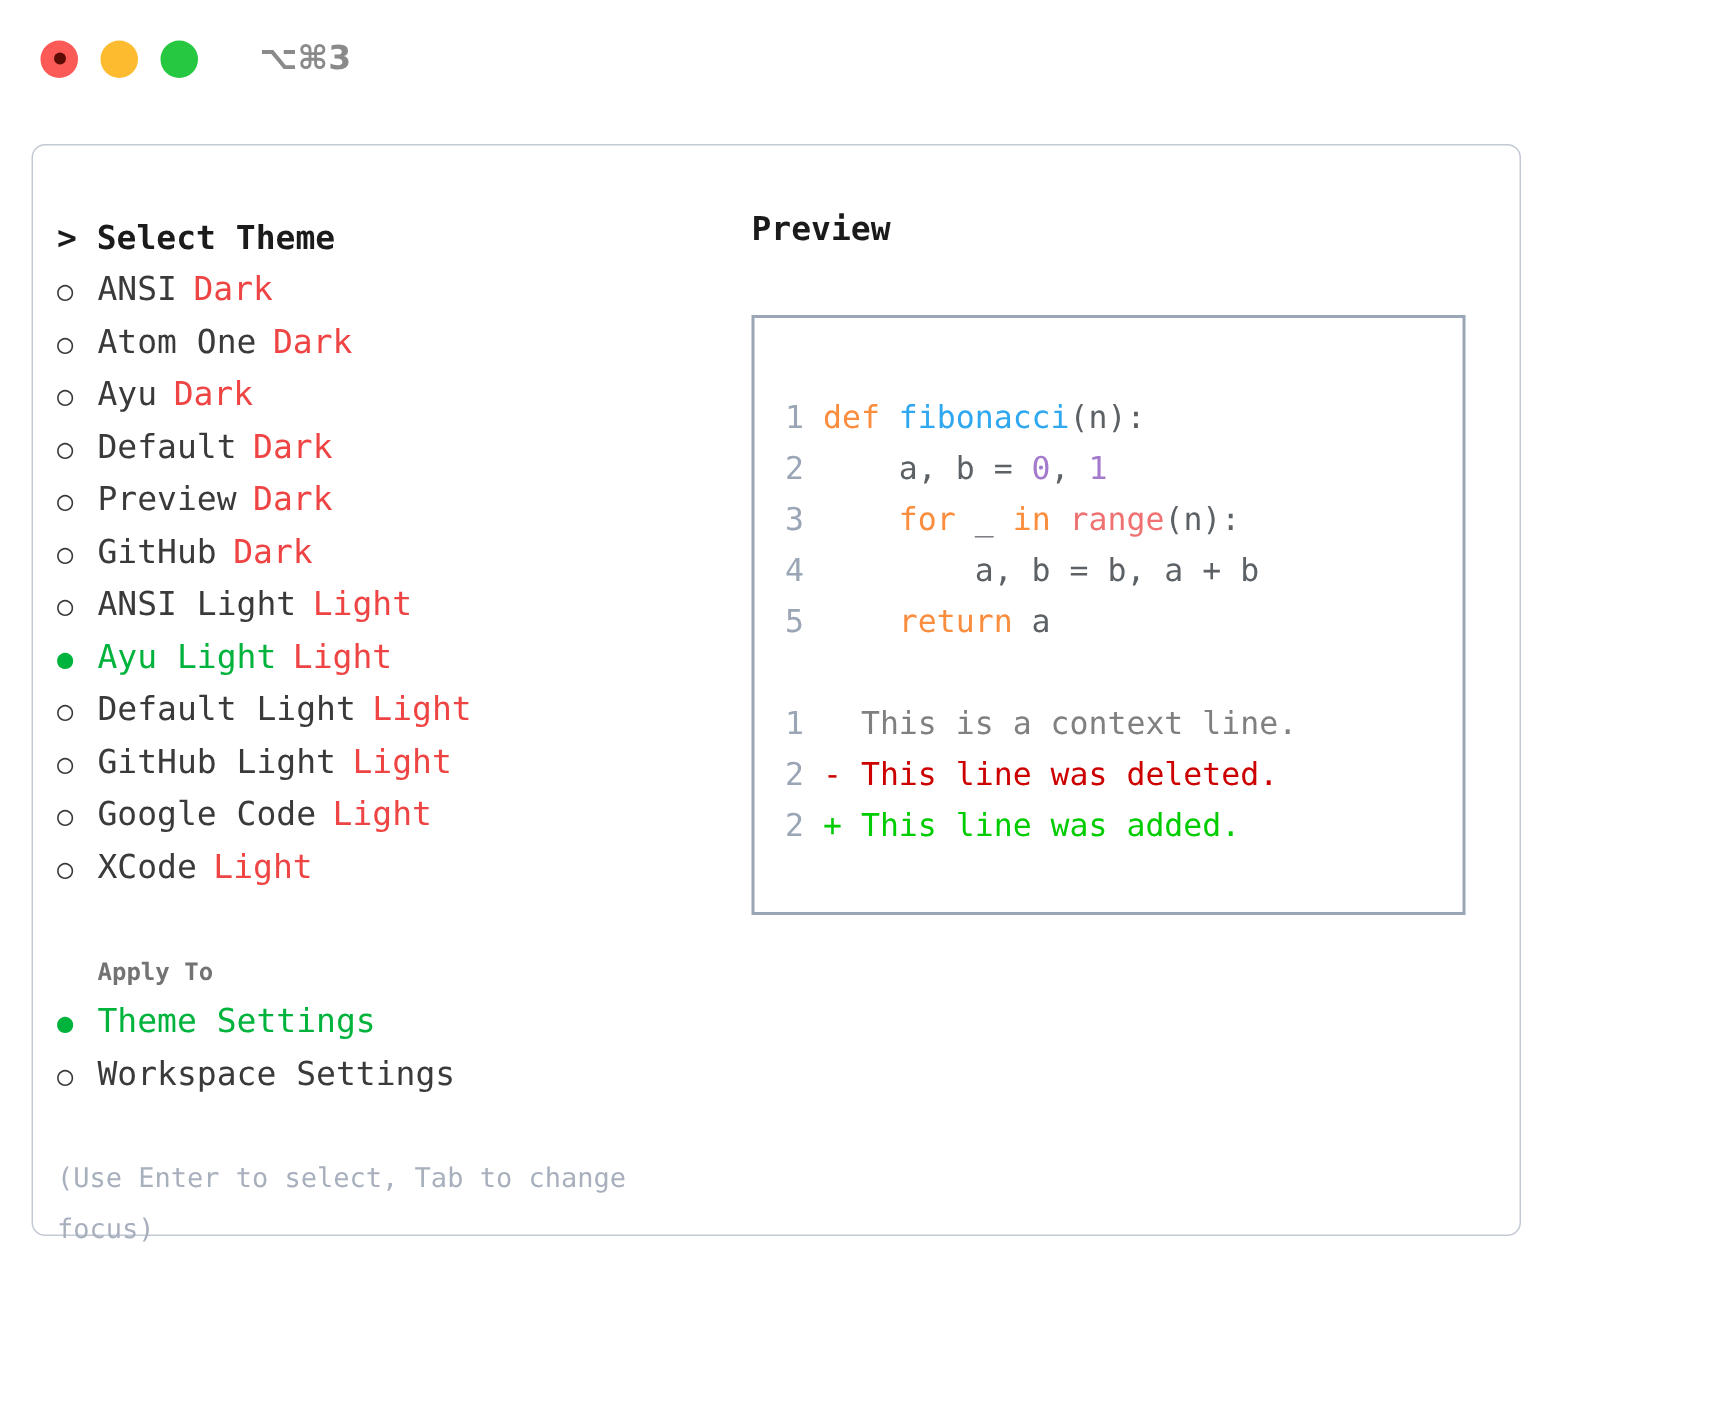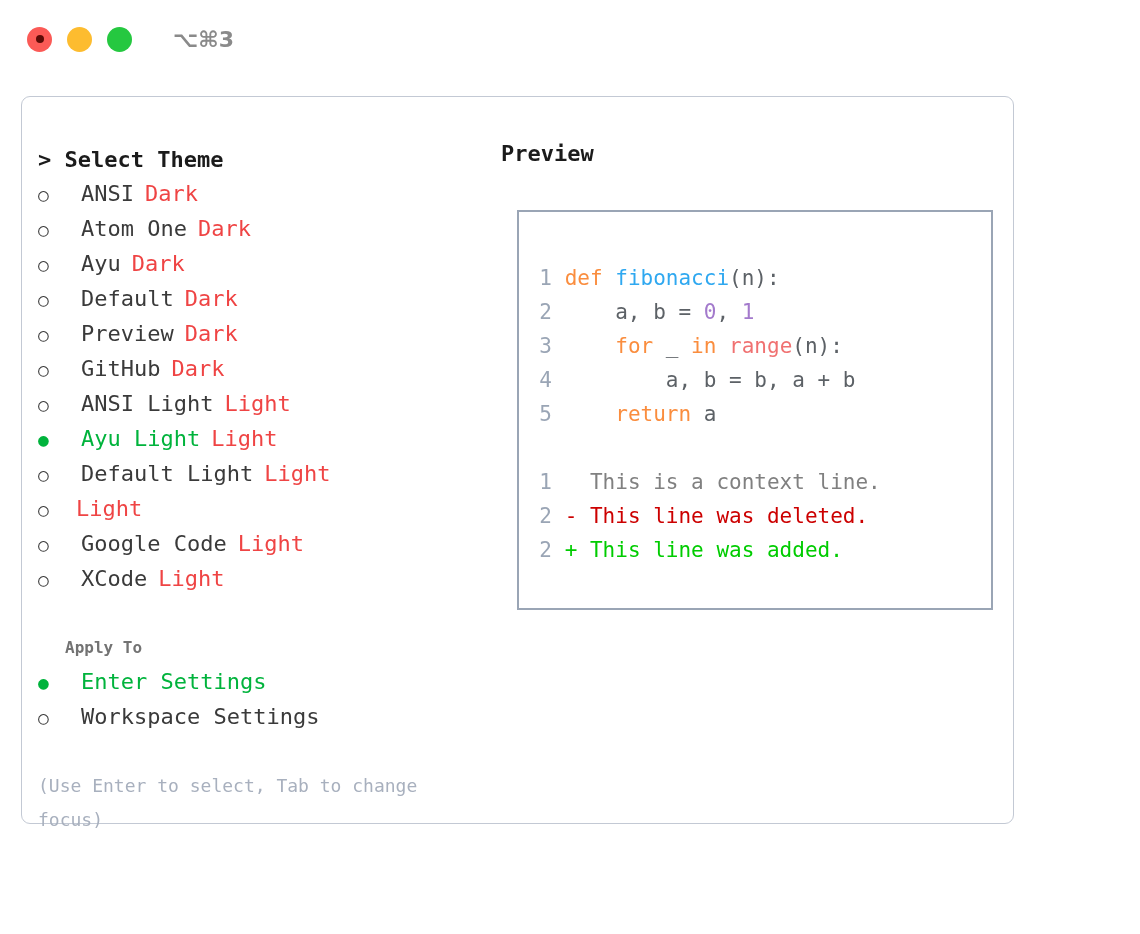--- a/index.html
+++ b/index.html
@@ -122,21 +122,20 @@
     width: 27px;
     flex: 0 0 27px;
     font-size: 18px;
     color: #3a3a3a;
   }
   .opt-bullet.sel {
     color: #00b33c;
   }
   .opt-label {
     color: #3a3a3a;
-    margin-left: 16px;
   }
   .opt-row.selected .opt-label {
     color: #00b33c;
   }
   .opt-tag {
     color: #ef4444;
     padding-left: 11px;
   }
 
   .spacer-block { height: 34px; }
@@ -158,21 +157,20 @@
     width: 500px;
   }
   .preview-box {
     margin-top: 39px;
     width: 476px;
     height: 400px;
     border: 2px solid #9aa5b5;
     box-sizing: border-box;
     background: #ffffff;
     position: relative;
-    margin-left: 16px;
   }
   .code {
     position: absolute;
     left: 11px;
     top: 49px;
     font-size: 21px;
     line-height: 34px;
     white-space: pre;
   }
   .code-line { white-space: pre; }
@@ -213,31 +211,31 @@
         <div id="theme-list">
             <div class="opt-row"><span class="opt-bullet">○</span><span class="opt-label">ANSI</span><span class="opt-tag">Dark</span></div>
             <div class="opt-row"><span class="opt-bullet">○</span><span class="opt-label">Atom One</span><span class="opt-tag">Dark</span></div>
             <div class="opt-row"><span class="opt-bullet">○</span><span class="opt-label">Ayu</span><span class="opt-tag">Dark</span></div>
             <div class="opt-row"><span class="opt-bullet">○</span><span class="opt-label">Default</span><span class="opt-tag">Dark</span></div>
             <div class="opt-row"><span class="opt-bullet">○</span><span class="opt-label">Preview</span><span class="opt-tag">Dark</span></div>
             <div class="opt-row"><span class="opt-bullet">○</span><span class="opt-label">GitHub</span><span class="opt-tag">Dark</span></div>
             <div class="opt-row"><span class="opt-bullet">○</span><span class="opt-label">ANSI Light</span><span class="opt-tag">Light</span></div>
             <div class="opt-row selected"><span class="opt-bullet sel">●</span><span class="opt-label">Ayu Light</span><span class="opt-tag">Light</span></div>
             <div class="opt-row"><span class="opt-bullet">○</span><span class="opt-label">Default Light</span><span class="opt-tag">Light</span></div>
-            <div class="opt-row"><span class="opt-bullet">○</span><span class="opt-tag">Light</span></div>
+            <div class="opt-row"><span class="opt-bullet">○</span><span class="opt-label">GitHub Light</span><span class="opt-tag">Light</span></div>
             <div class="opt-row"><span class="opt-bullet">○</span><span class="opt-label">Google Code</span><span class="opt-tag">Light</span></div>
             <div class="opt-row"><span class="opt-bullet">○</span><span class="opt-label">XCode</span><span class="opt-tag">Light</span></div>
           </div>
 
         <div class="spacer-block"></div>
 
         <div class="heading-sub">Apply To</div>
 
         <div id="apply-list">
-            <div class="opt-row selected"><span class="opt-bullet sel">●</span><span class="opt-label">Enter Settings</span></div>
+            <div class="opt-row selected"><span class="opt-bullet sel">●</span><span class="opt-label">Theme Settings</span></div>
             <div class="opt-row"><span class="opt-bullet">○</span><span class="opt-label">Workspace Settings</span></div>
           </div>
 
         <div class="spacer-block"></div>
 
         <div class="hint">(Use Enter to select, Tab to change focus)</div>
       </div>
 
       <div class="right-pane">
         <div class="heading">Preview</div>

